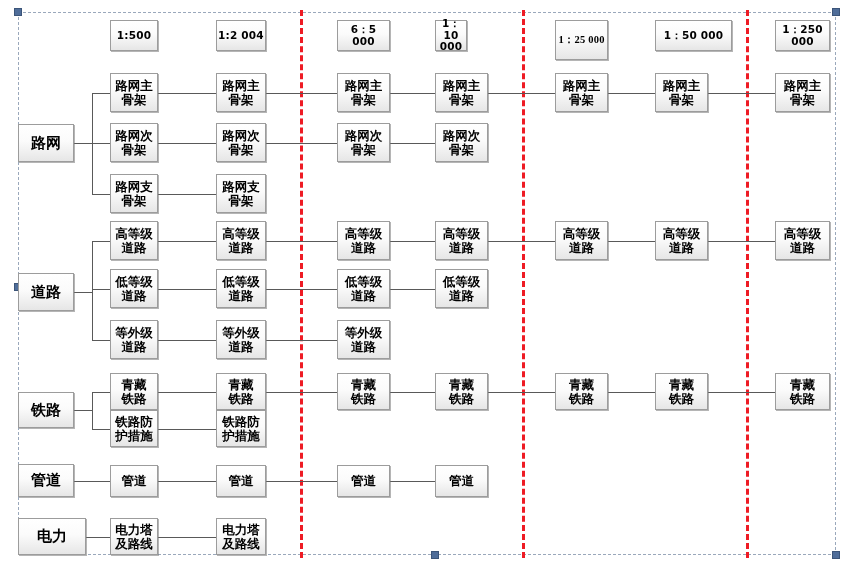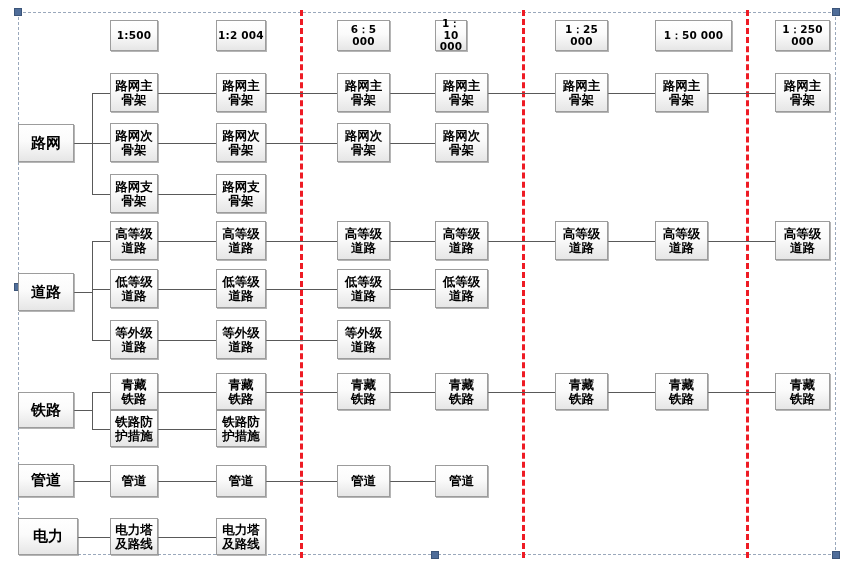--- a/index.html
+++ b/index.html
@@ -116,21 +116,21 @@
       <div class="box scale" style="left: 337px; top: 20px; width: 53px; height: 31px;">
         <span>
           <div>6：5 000</div>
         </span>
       </div>
       <div class="box scale" style="left: 435px; top: 20px; width: 32px; height: 31px;">
         <span>
           <div>1：10 000</div>
         </span>
       </div>
-      <div class="box scale" style="left: 555px; top: 20px; width: 53px; height: 31px;">
+      <div class="box scale" style="left: 555px; top: 20px; width: 53px; height: 40px; font-family: Liberation Serif, serif;">
         <span>
           <div>1：25 000</div>
         </span>
       </div>
       <div class="box scale" style="left: 655px; top: 20px; width: 77px; height: 31px;">
         <span>
           <div>1：50 000</div>
         </span>
       </div>
       <div class="box scale" style="left: 775px; top: 20px; width: 55px; height: 31px;">
@@ -154,21 +154,21 @@
       <div class="box cat" style="left: 18px; top: 392px; width: 56px; height: 36px;">
         <span>
           <div>铁路</div>
         </span>
       </div>
       <div class="box cat" style="left: 18px; top: 464px; width: 56px; height: 33px;">
         <span>
           <div>管道</div>
         </span>
       </div>
-      <div class="box cat" style="left: 18px; top: 518px; width: 60px; height: 37px; font-family: Liberation Serif, serif;">
+      <div class="box cat" style="left: 18px; top: 518px; width: 68px; height: 37px; font-family: Liberation Serif, serif;">
         <span>
           <div>电力</div>
         </span>
       </div>
     </div>
 
   <div id="nodes">
       <div class="box node" style="left: 110px; top: 73px; width: 48px; height: 39px;">
         <span>
           <div>路网主</div>

